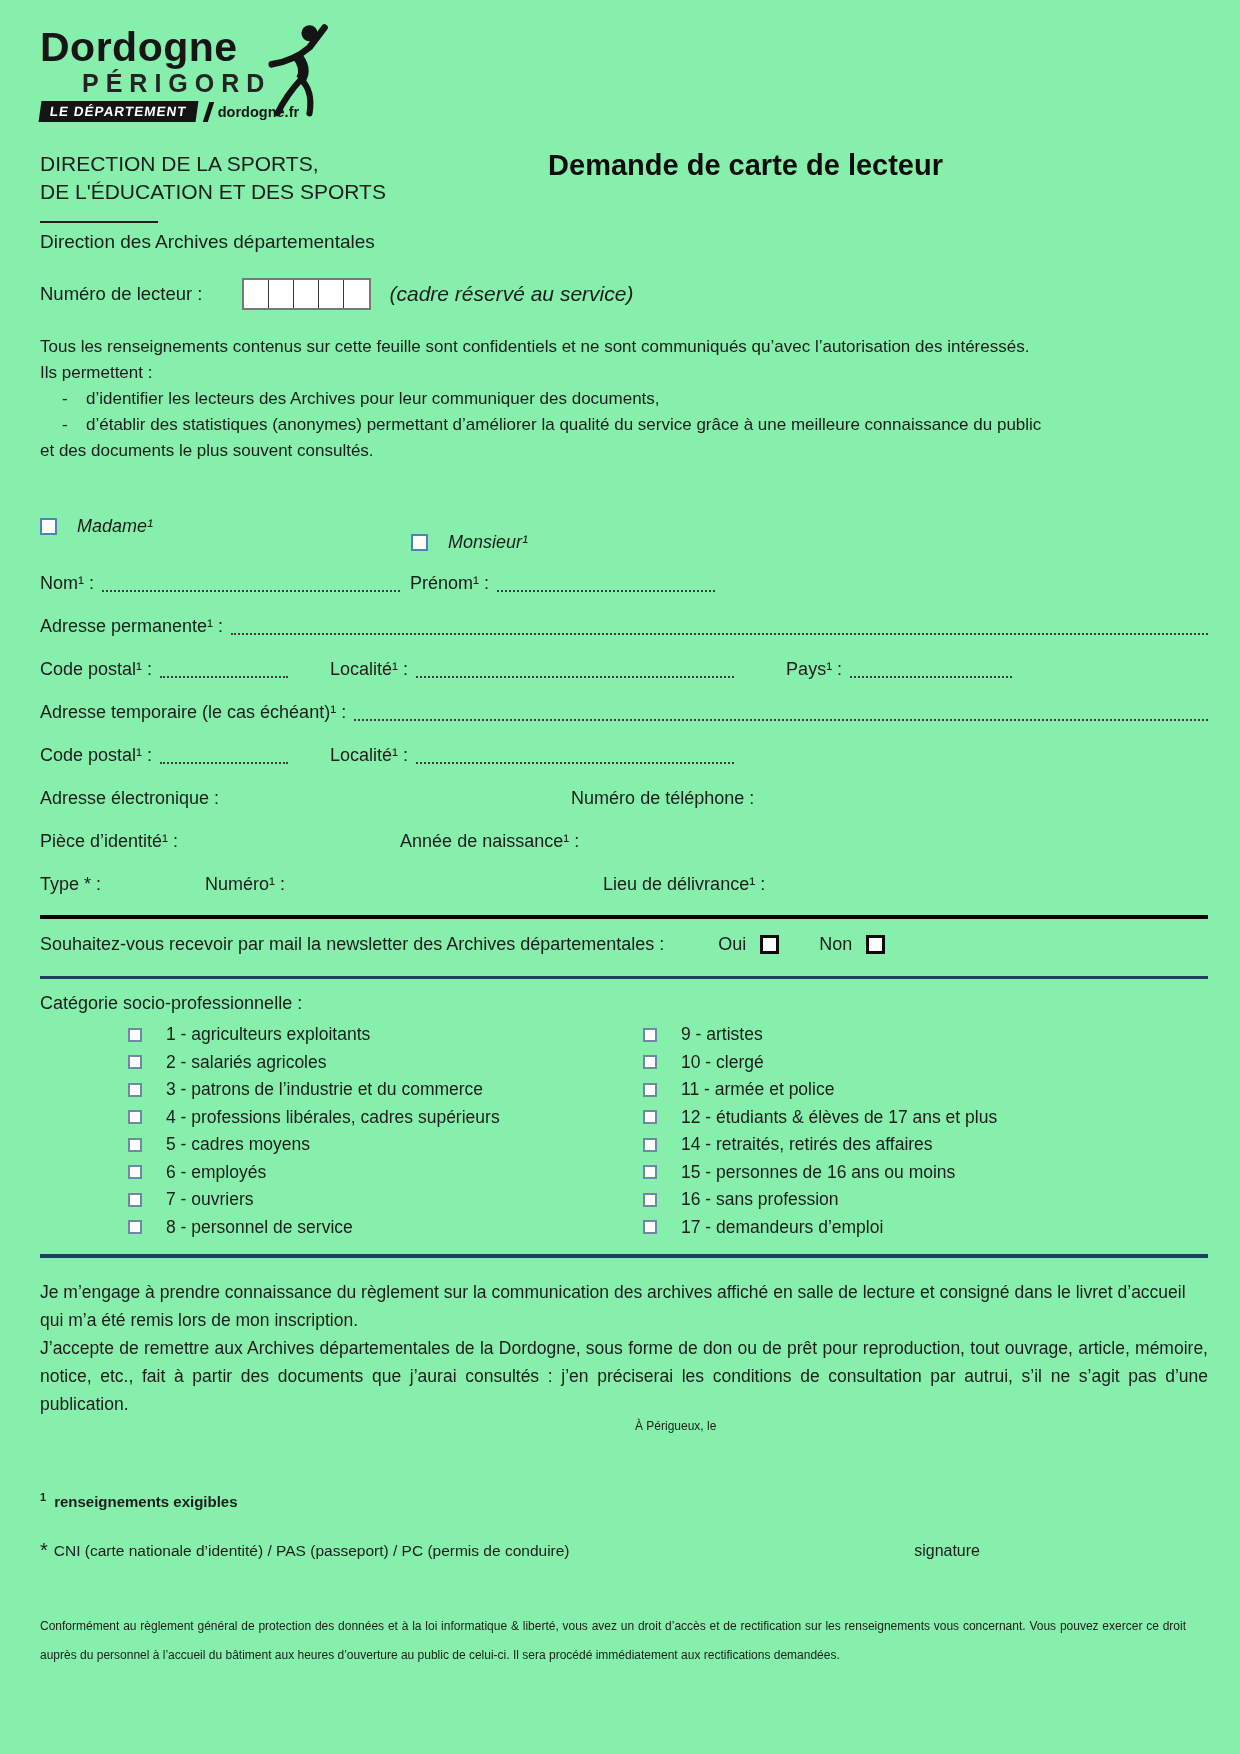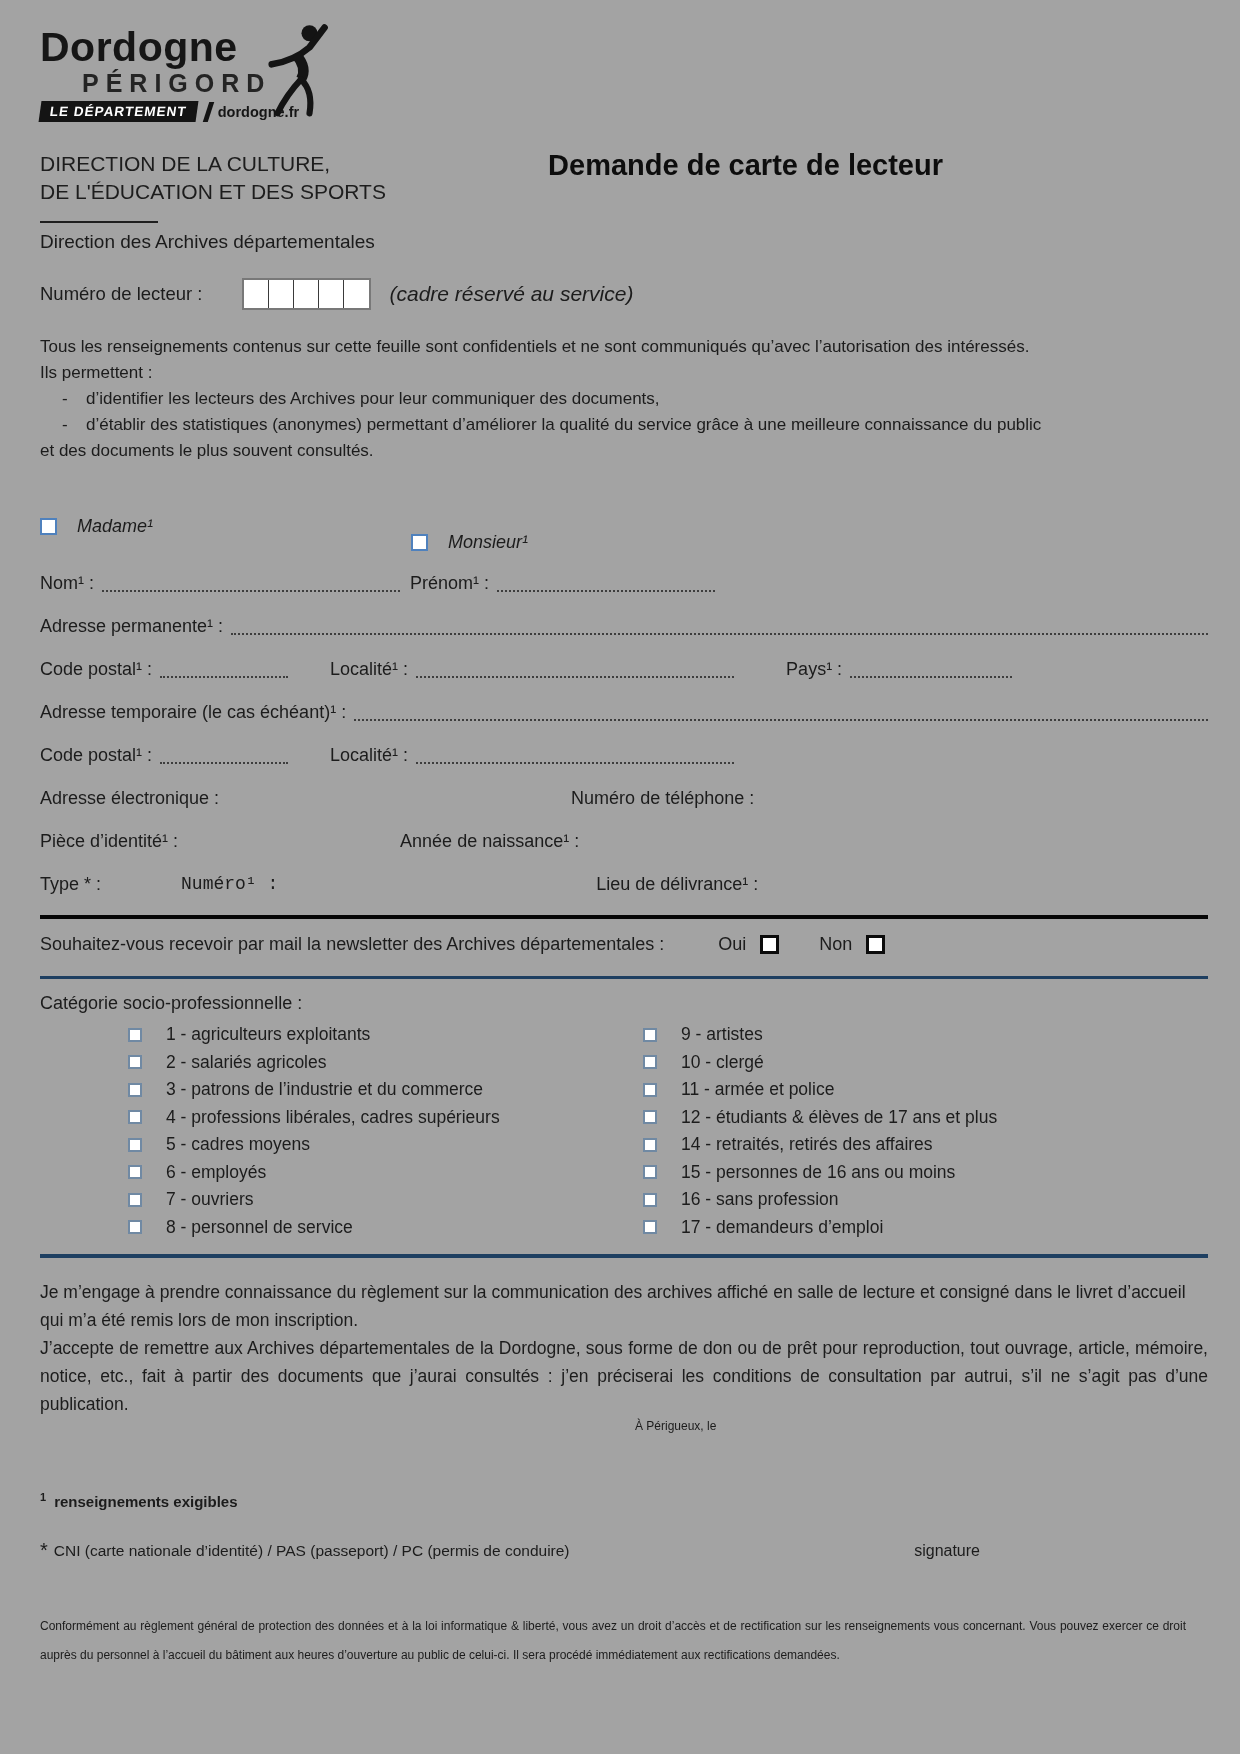--- a/index.html
+++ b/index.html
@@ -1,18 +1,18 @@
 <!DOCTYPE html>
 <html lang="fr"><head>
 <meta charset="utf-8">
 <style>
   * { margin:0; padding:0; box-sizing:border-box; }
   html,body { background:#fff; }
   body { font-family:"Liberation Sans","DejaVu Sans",sans-serif; color:#1c1c1c; }
-  .page { position:relative; width:1240px; height:1754px; background:#a3a3a3; padding:24px 32px 0 40px; overflow:hidden; }
+  .page { position:relative; width:1240px; height:1754px; background:#86efac; padding:24px 32px 0 40px; overflow:hidden; }
 
   
   .logo { position:relative; width:300px; height:100px; }
   .logo-line1 { font-size:41px; font-weight:bold; letter-spacing:0.5px; color:#161616; }
   .logo-line2 { font-size:25px; font-weight:600; letter-spacing:7px; color:#242424; margin:-2px 0 0 42px; }
   .logo-bottom { display:flex; align-items:center; margin-top:3px; }
   .logo-badge { display:inline-block; background:#141414; color:#fff; font-size:13.5px; font-weight:bold; letter-spacing:1px; padding:3px 10px; transform:skewX(-8deg); }
   .logo-slash { display:inline-block; width:5px; height:20px; background:#141414; transform:skewX(-18deg); margin:0 7px 0 9px; }
   .logo-site { font-size:14.5px; font-weight:bold; color:#161616; }
   .logo-fig { position:absolute; left:228px; top:-4px; }
@@ -48,21 +48,21 @@
   
   .frow { display:flex; align-items:flex-end; margin-top:17px; font-size:18px; line-height:26px; white-space:nowrap; }
   .frow .lbl { flex:0 0 auto; }
   .lead { border-bottom:2.2px dotted #3d3d3d; margin:0 0 4px 8px; flex:0 0 auto; }
   .lead-flex { flex:1 1 auto; }
   .w300 { width:298px; } .w218 { width:218px; } .w128 { width:128px; } .w320 { width:318px; } .w162 { width:162px; }
   .g42 { margin-left:42px; } .g52 { margin-left:52px; }
   .note-line { margin-top:4px; font-size:18px; }
   .tel-lbl { margin-left:352px; }
   .annee-lbl { margin-left:222px; }
-  .numero-lbl { margin-left:80px;font-family:Liberation Mono, monospace; }
+  .numero-lbl { margin-left:104px; }
   .lieu-lbl { margin-left:318px; }
 
   
   .rule-black { height:4px; background:#060606; margin-top:18px; }
   .rule-navy  { height:3px; background:#1e3f61; margin-top:21px; }
   .rule-navy2 { height:4px; background:#1e3f61; margin-top:13px; }
 
   
   .news-row { display:flex; align-items:center; margin-top:15px; font-size:18px; }
   .cb-black { width:19px; height:19px; border:3.5px solid #0b0b0b; background:#fff; flex:0 0 auto; }
@@ -109,21 +109,21 @@
       <circle cx="44" cy="13" r="8.5" fill="#141414"></circle>
       <path d="M4 46 Q28 42 44 28 L60 7" stroke="#141414" stroke-width="7" fill="none" stroke-linecap="round"></path>
       <path d="M30 36 Q42 50 35 62" stroke="#141414" stroke-width="11" fill="none"></path>
       <path d="M35 62 Q20 78 10 98" stroke="#141414" stroke-width="6.5" fill="none" stroke-linecap="round"></path>
       <path d="M35 62 Q48 74 44 98" stroke="#141414" stroke-width="6.5" fill="none" stroke-linecap="round"></path>
     </svg>
   </div>
 
   <div class="head-row">
     <div class="direction">
-      <div>DIRECTION DE LA CULTURE,</div>
+      <div>DIRECTION DE LA SPORTS,</div>
       <div>DE L'ÉDUCATION ET DES SPORTS</div>
     </div>
     <div class="doc-title">Demande de carte de lecteur</div>
   </div>
   <div class="short-rule"></div>
   <div class="subdirection">Direction des Archives départementales</div>
 
   <div class="reader-row">
     <span class="reader-label">Numéro de lecteur :</span>
     <span class="cells">

